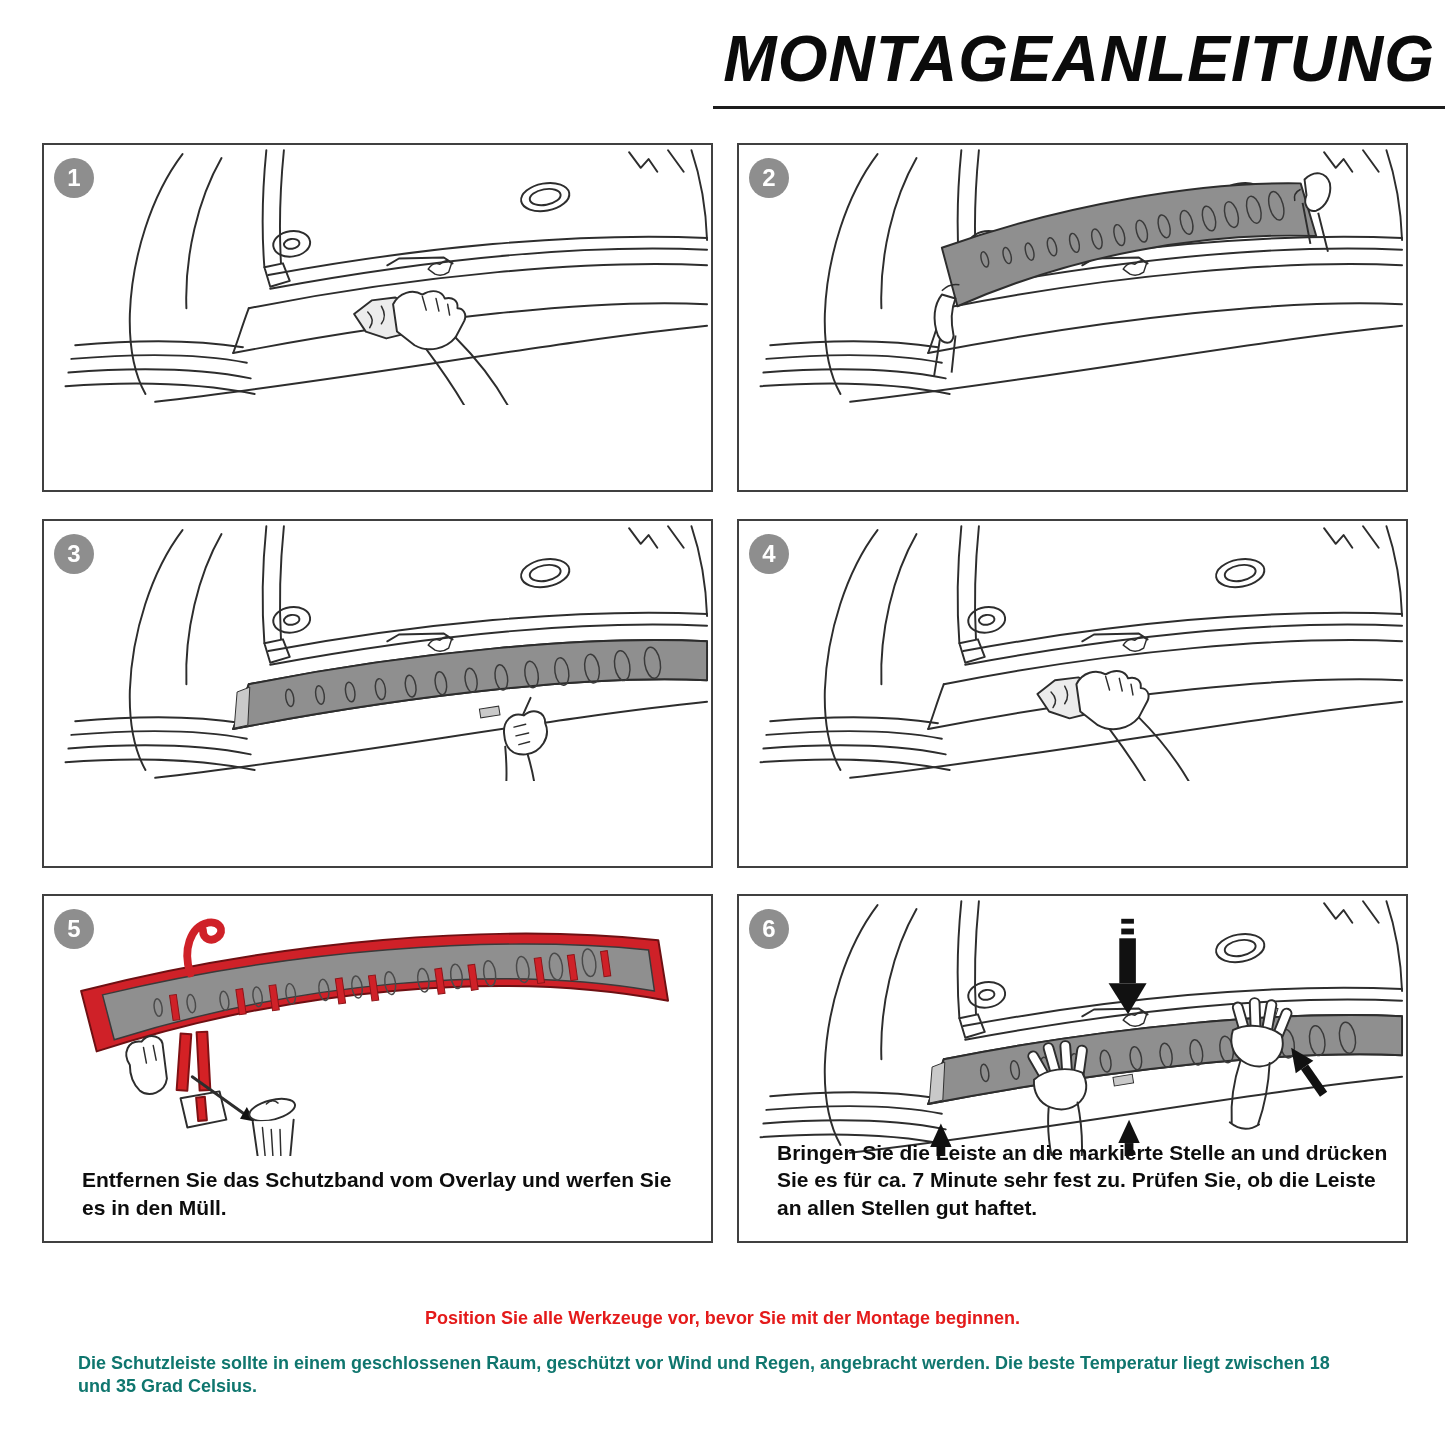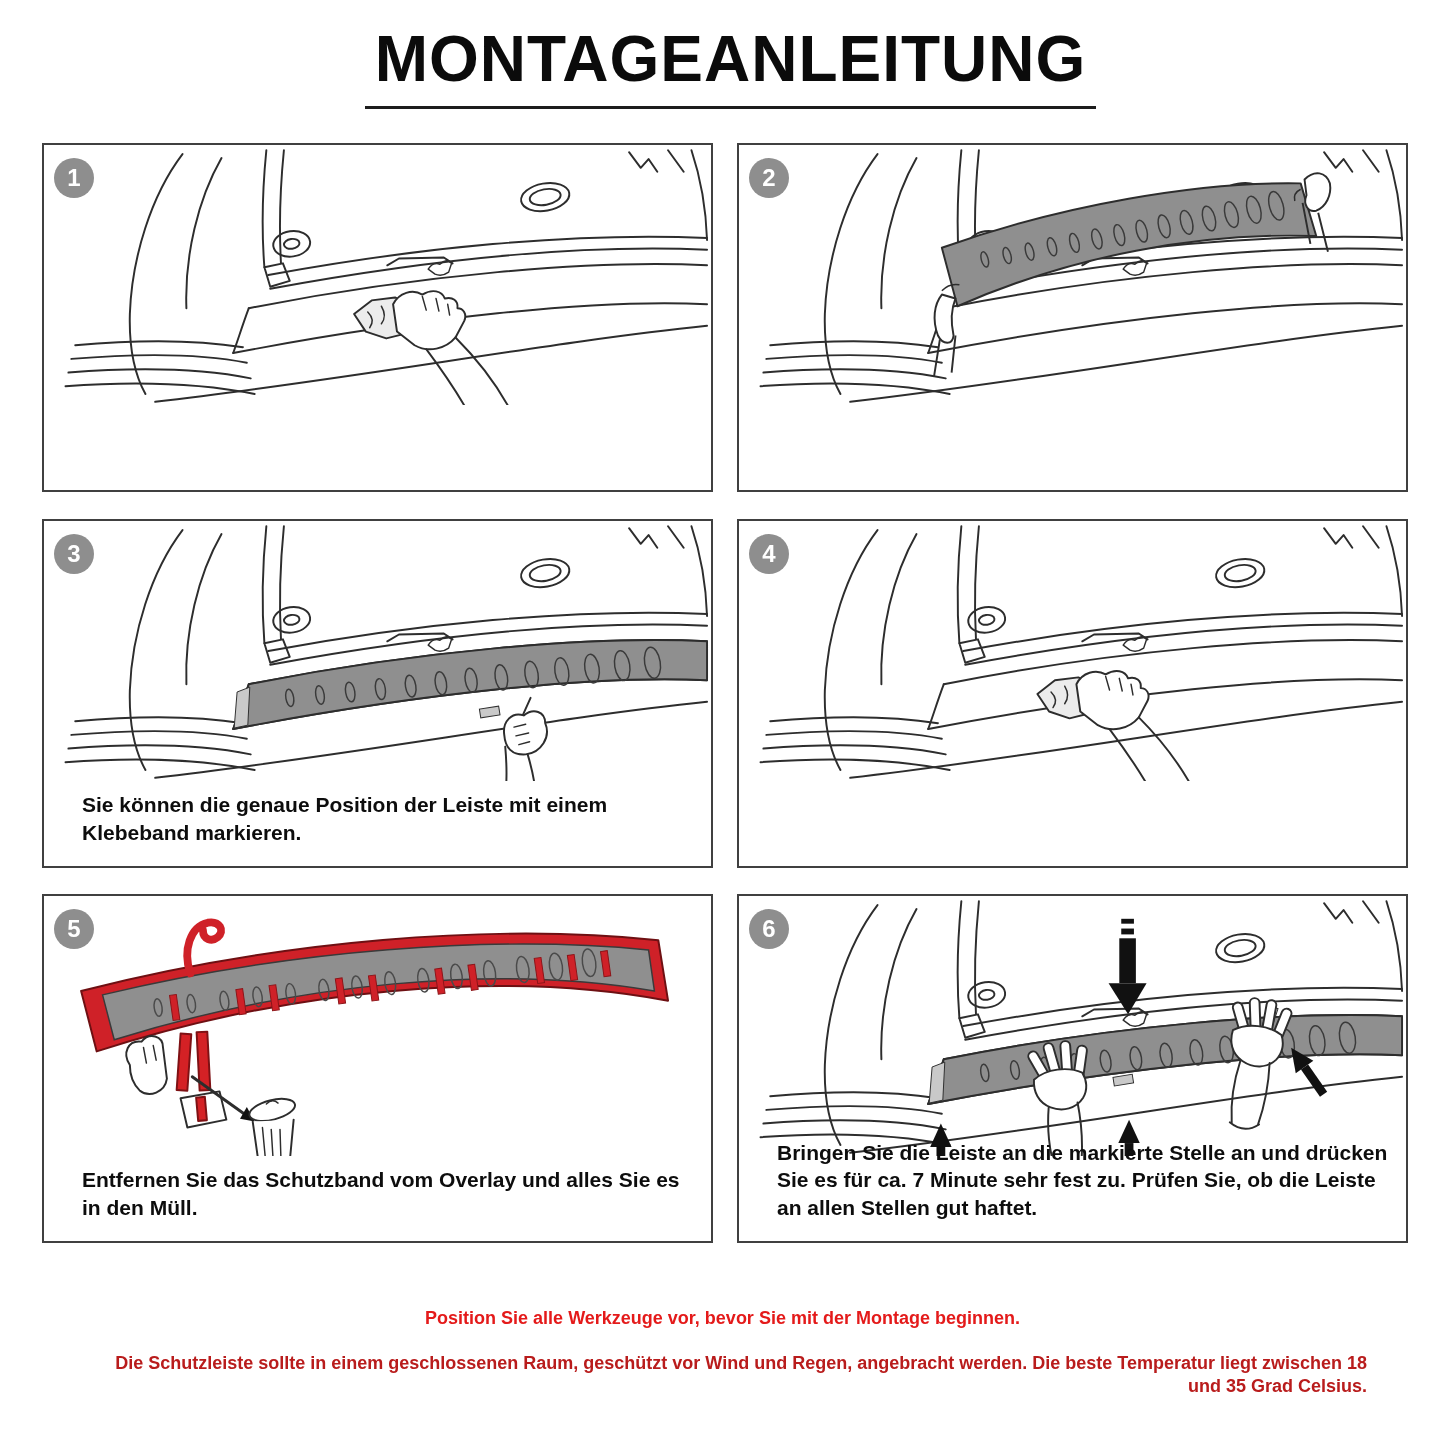--- a/index.html
+++ b/index.html
@@ -1,20 +1,20 @@
 <!DOCTYPE html>
 <html><head>
 <meta charset="utf-8">
 <style>
   html,body{margin:0;padding:0;}
   body{
     width:1445px;height:1445px;position:relative;background:#ffffff;
     font-family:"Liberation Sans",sans-serif;color:#0f0f0f;overflow:hidden;
   }
-  .title-wrap{position:absolute;top:0;left:16px;right:0;text-align:center;}
+  .title-wrap{position:absolute;top:0;left:16px;right:0;text-align:right;font-style:italic;}
   .page-title{
     display:inline-block;margin:26px 0 0 0;font-size:64px;font-weight:bold;
     letter-spacing:1px;color:#0b0b0b;border-bottom:3px solid #1d1d1d;
     padding:0 10px 13px 10px;line-height:1.05;
   }
   .panel{
     position:absolute;width:671px;height:349px;box-sizing:border-box;
     border:2px solid #404040;background:#fff;
   }
   .p1{left:42px;top:143px;}
@@ -32,22 +32,22 @@
   .illus svg{width:100%;height:100%;}
   .caption{
     position:absolute;left:38px;right:14px;bottom:20px;
     font-size:21px;font-weight:bold;line-height:1.3;color:#0d0d0d;
   }
   .footer1{
     position:absolute;top:1308px;left:0;right:0;text-align:center;
     color:#e41a1a;font-size:18px;font-weight:bold;
   }
   .footer2{
-    position:absolute;top:1352px;left:78px;right:78px;text-align:right;
-    color:#b91c1c;font-size:18px;font-weight:bold;line-height:1.3;
+    position:absolute;top:1352px;left:78px;right:78px;text-align:left;
+    color:#0f766e;font-size:18px;font-weight:bold;line-height:1.3;
   }
   .defs-hidden{position:absolute;width:0;height:0;overflow:hidden;}
 </style>
 </head>
 <body>
 
 <svg class="defs-hidden" aria-hidden="true">
   <defs>
     <g id="car-base" stroke="#2d2d2d" stroke-width="2" fill="none" stroke-linecap="round" stroke-linejoin="round">
       <path d="M140,4 C108,46 88,110 86,168 C85,205 92,232 102,250"></path>
@@ -181,21 +181,20 @@
 <div class="panel p3">
   <div class="badge">3</div>
   <div class="illus">
     <svg viewBox="0 0 680 260">
       <use href="#car-base"></use>
       <use href="#strip-on-bumper"></use>
       <rect x="445" y="186" width="20" height="9" fill="#c9c9c9" stroke="#2d2d2d" stroke-width="1" transform="rotate(-9 455 190)"></rect>
       <use href="#point-hand"></use>
     </svg>
   </div>
-  <div class="caption">Sie können die genaue Position der Leiste mit einem Klebeband markieren.</div>
 </div>
 
 <div class="panel p4">
   <div class="badge">4</div>
   <div class="illus">
     <svg viewBox="0 0 680 260">
       <use href="#car-base"></use>
       <use href="#hand-cloth" transform="translate(-12,4)"></use>
     </svg>
   </div>
@@ -247,21 +246,21 @@
         <rect x="155" y="183" width="9" height="24" fill="#d42125" stroke="#7e1114" transform="rotate(-5 159 195)"></rect>
         <path d="M150,162 L206,202" stroke-width="3"></path>
         <polygon points="214,208 199,205 206,193" fill="#111111" stroke="none"></polygon>
         <ellipse cx="232" cy="196" rx="24" ry="10" transform="rotate(-14 232 196)" fill="#ffffff"></ellipse>
         <path d="M226,190 q6,-6 12,-1" stroke-width="1.5"></path>
         <path d="M212,208 L218,250 Q234,259 250,249 L254,206" fill="#ffffff"></path>
         <path d="M222,214 l3,32 M231,216 l2,32 M240,216 l1,31" stroke-width="1.5"></path>
       </g>
     </svg>
   </div>
-  <div class="caption">Entfernen Sie das Schutzband vom Overlay und alles Sie es in den Müll.</div>
+  <div class="caption">Entfernen Sie das Schutzband vom Overlay und werfen Sie es in den Müll.</div>
 </div>
 
 <div class="panel p6">
   <div class="badge">6</div>
   <div class="illus">
     <svg viewBox="0 0 680 260">
       <use href="#car-base"></use>
       <use href="#strip-on-bumper"></use>
       <rect x="382" y="179" width="20" height="9" fill="#c9c9c9" stroke="#2d2d2d" stroke-width="1" transform="rotate(-9 392 183)"></rect>
       <rect x="537" y="108" width="10" height="26" fill="#c9c9c9" stroke="#2d2d2d" stroke-width="1" transform="rotate(18 542 121)"></rect>

